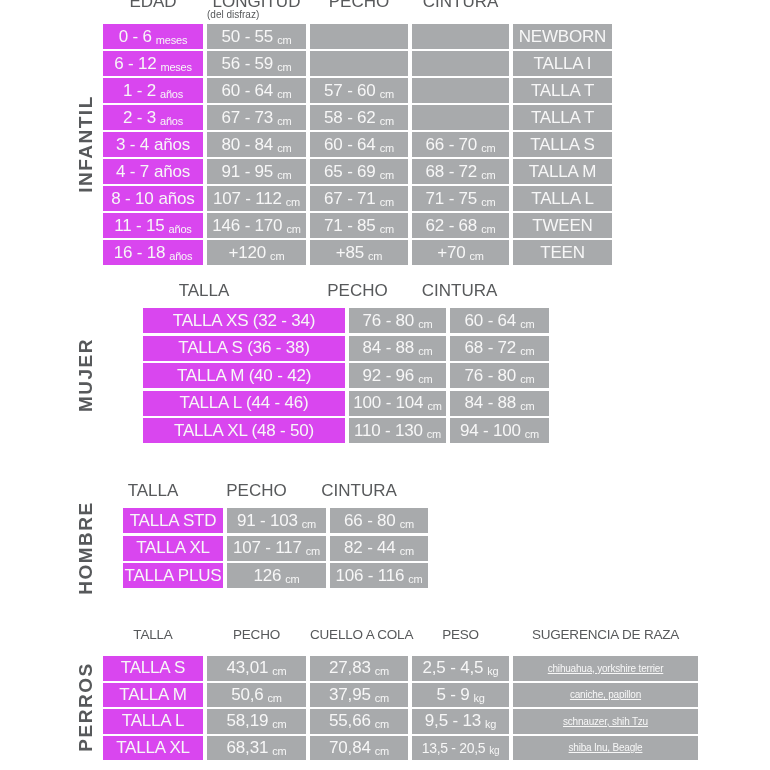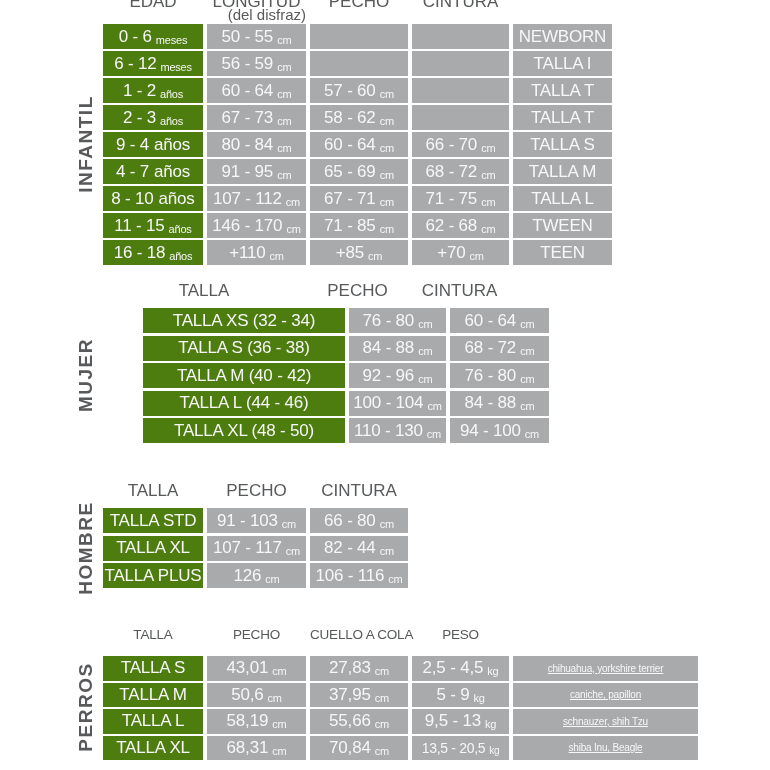--- a/index.html
+++ b/index.html
@@ -4,34 +4,34 @@
 <style>
   html,body{margin:0;padding:0;background:#fff;}
   #canvas{position:relative;width:770px;height:770px;background:#ffffff;overflow:hidden;
           font-family:"Liberation Sans",sans-serif;}
   .sec{position:absolute;left:103px;}
   .vlabel{position:absolute;left:86px;transform:translate(-50%,-50%) rotate(-90deg);
           font-weight:bold;font-size:19px;letter-spacing:1.5px;color:#57595b;white-space:nowrap;}
   .hdr{display:grid;column-gap:4px;height:17px;line-height:17px;font-size:17px;color:#57595b;}
   .hdr .hc{position:relative;text-align:center;white-space:nowrap;}
   .per-hdr{font-size:13.5px;height:14px;line-height:14px;letter-spacing:-0.2px;}
-  .sub{position:absolute;top:16px;left:0;right:0;font-size:15px;line-height:12px;text-align:right;}
+  .sub{position:absolute;top:16px;left:0;right:0;font-size:10px;line-height:12px;text-align:left;}
   .inf-cols{grid-template-columns:100px 99px 98px 97px 99px;}
   .muj-cols{grid-template-columns:202px 97px 99px;}
   .hom-cols{grid-template-columns:100px 99px 98px;}
   .per-cols{grid-template-columns:100px 99px 98px 97px 185px;}
   .tbl{display:grid;column-gap:4px;row-gap:2px;}
   .inf-tbl{grid-auto-rows:25px;margin-top:14px;}
   .muj-tbl{grid-auto-rows:25px;row-gap:2.5px;margin-top:9px;margin-left:40px;}
-  .hom-tbl{grid-auto-rows:25px;row-gap:2.5px;margin-top:9px;}
+  .hom-tbl{grid-auto-rows:25px;row-gap:2.5px;margin-top:9px;margin-left:20px;}
   .per-tbl{grid-auto-rows:24.5px;margin-top:14px;}
   .row{display:contents;}
   .c{display:flex;align-items:center;justify-content:center;font-size:17px;
      letter-spacing:-0.2px;color:#f7f7f7;white-space:nowrap;overflow:hidden;}
-  .dark{background:#4d7c0f;}
+  .dark{background:#d946ef;}
   .light{background:#a8aaac;}
   .u{font-size:11px;margin-left:4px;position:relative;top:3px;}
   .u:empty{margin-left:0;}
   .u-big{font-size:17px;top:0;margin-left:5px;}
   .fit{font-size:14px;letter-spacing:-0.3px;}
   .fit .u{font-size:10px;}
   .raza{font-size:10px;text-decoration:underline;}
 </style>
 </head>
 <body>
@@ -105,21 +105,21 @@
           </div><div class="c light">
             <span class="v">58 - 62</span>
             <span class="u">cm</span>
           </div><div class="c light">
             <span class="v"></span>
             <span class="u"></span>
           </div><div class="c light">
             <span class="v">TALLA T</span>
           </div></div>
         <div class="row"><div class="c dark">
-            <span class="v">9 - 4</span>
+            <span class="v">3 - 4</span>
             <span class="u u-big">años</span>
           </div><div class="c light">
             <span class="v">80 - 84</span>
             <span class="u">cm</span>
           </div><div class="c light">
             <span class="v">60 - 64</span>
             <span class="u">cm</span>
           </div><div class="c light">
             <span class="v">66 - 70</span>
             <span class="u">cm</span>
@@ -168,21 +168,21 @@
           </div><div class="c light">
             <span class="v">62 - 68</span>
             <span class="u">cm</span>
           </div><div class="c light">
             <span class="v">TWEEN</span>
           </div></div>
         <div class="row"><div class="c dark">
             <span class="v">16 - 18</span>
             <span class="u">años</span>
           </div><div class="c light">
-            <span class="v">+110</span>
+            <span class="v">+120</span>
             <span class="u">cm</span>
           </div><div class="c light">
             <span class="v">+85</span>
             <span class="u">cm</span>
           </div><div class="c light">
             <span class="v">+70</span>
             <span class="u">cm</span>
           </div><div class="c light">
             <span class="v">TEEN</span>
           </div></div>
@@ -283,20 +283,21 @@
       </div>
   </div>
 
   <div class="vlabel" style="top:707px">PERROS</div>
   <div class="sec" style="top:628px">
     <div class="hdr per-hdr per-cols">
       <div class="hc">TALLA</div>
       <div class="hc">PECHO</div>
       <div class="hc">CUELLO A COLA</div>
       <div class="hc">PESO</div>
+      <div class="hc">SUGERENCIA DE RAZA</div>
     </div>
     <div class="tbl per-cols per-tbl">
         <div class="row"><div class="c dark">
             <span class="v">TALLA S</span>
           </div><div class="c light">
             <span class="v">43,01</span>
             <span class="u">cm</span>
           </div><div class="c light">
             <span class="v">27,83</span>
             <span class="u">cm</span>

